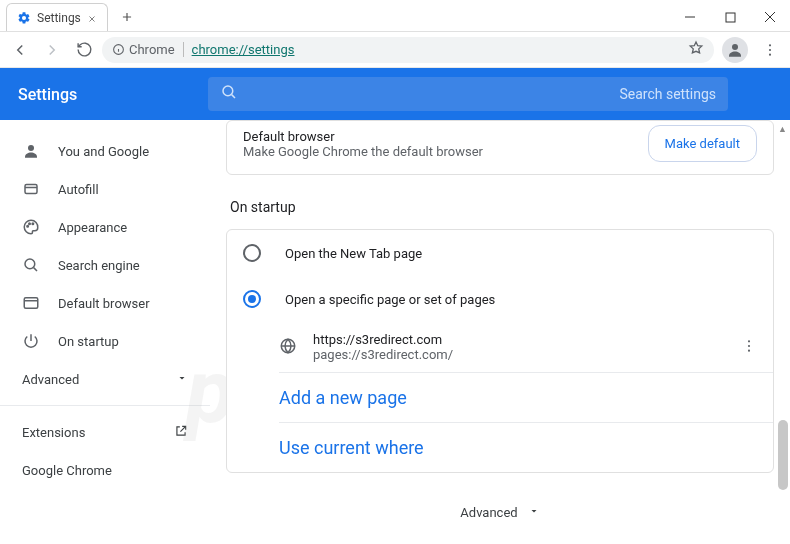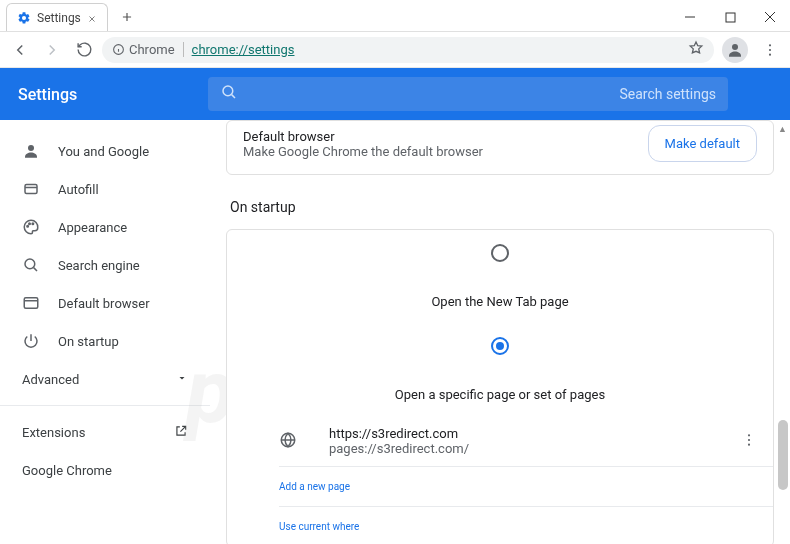--- a/index.html
+++ b/index.html
@@ -42,33 +42,33 @@
 
     .main { flex: 1; overflow: hidden; padding: 0 16px; position: relative; }
     .card { background: #fff; border: 1px solid #e0e0e0; border-radius: 6px; margin-bottom: 14px; }
     .card-top { padding: 4px 16px 12px; display: flex; justify-content: space-between; align-items: center; }
     .def-left .t { font-size: 13px; color: #202124; }
     .def-left .s { font-size: 13px; color: #5f6368; text-align: center; }
     .make-default-btn { border: 1px solid #c9d5ec; background: #fff; color: #1a73e8; font-size: 13px; padding: 10px 16px; border-radius: 12px; cursor: pointer; }
 
     .section-title { font-size: 14px; color: #202124; padding: 10px 4px 14px; }
 
-    .radio-row { display: flex; align-items: center; gap: 32px; padding: 14px 16px; font-size: 13px; color: #202124; flex-direction: column; }
+    .radio-row { display: flex; align-items: center; gap: 24px; padding: 14px 16px; font-size: 13px; color: #202124; }
     .radio-outer { width: 18px; height: 18px; border: 2px solid #5f6368; border-radius: 50%; position: relative; }
     .radio-outer.sel { border-color: #1a73e8; }
     .radio-outer.sel::after { content: ""; position: absolute; inset: 3px; background: #1a73e8; border-radius: 50%; }
 
-    .page-row { display: flex; align-items: center; padding: 10px 16px 10px 52px; gap: 32px; font-size: 13px; }
+    .page-row { display: flex; align-items: center; padding: 10px 16px 10px 52px; gap: 16px; font-size: 13px; }
     .page-row .globe { color: #5f6368; }
     .page-row .txt .t { color: #202124; }
     .page-row .txt .s { color: #5f6368; }
     .page-row .more { margin-left: auto; color: #5f6368; cursor: pointer; }
     .divider { height: 1px; background: #e8eaed; margin-left: 52px; }
 
-    .link-row { padding: 14px 16px 14px 52px; font-size: 10px; color: #1a73e8; cursor: pointer; }
+    .link-row { padding: 14px 16px 14px 52px; font-size: 18px; color: #1a73e8; cursor: pointer; }
 
     .advanced-footer { display: flex; justify-content: center; align-items: center; gap: 10px; font-size: 13px; color: #3c4043; padding: 18px 0; cursor: pointer; }
 
     .scroll-indicator { position: absolute; right: 2px; top: 300px; width: 10px; height: 70px; background: #c7c7c7; border-radius: 5px; }
     .scroll-up { position: absolute; right: 3px; top: 4px; color: #888; font-size: 9px; }
 
     
     .watermark { position: absolute; left: 0; right: 0; top: 220px; text-align: center; font-size: 90px; font-weight: 700; color: rgba(180,180,180,0.14); font-style: italic; pointer-events: none; z-index: 0; letter-spacing: -2px; }
     .watermark .r { color: rgba(244,123,32,0.18); font-style: normal; }
   </style>

